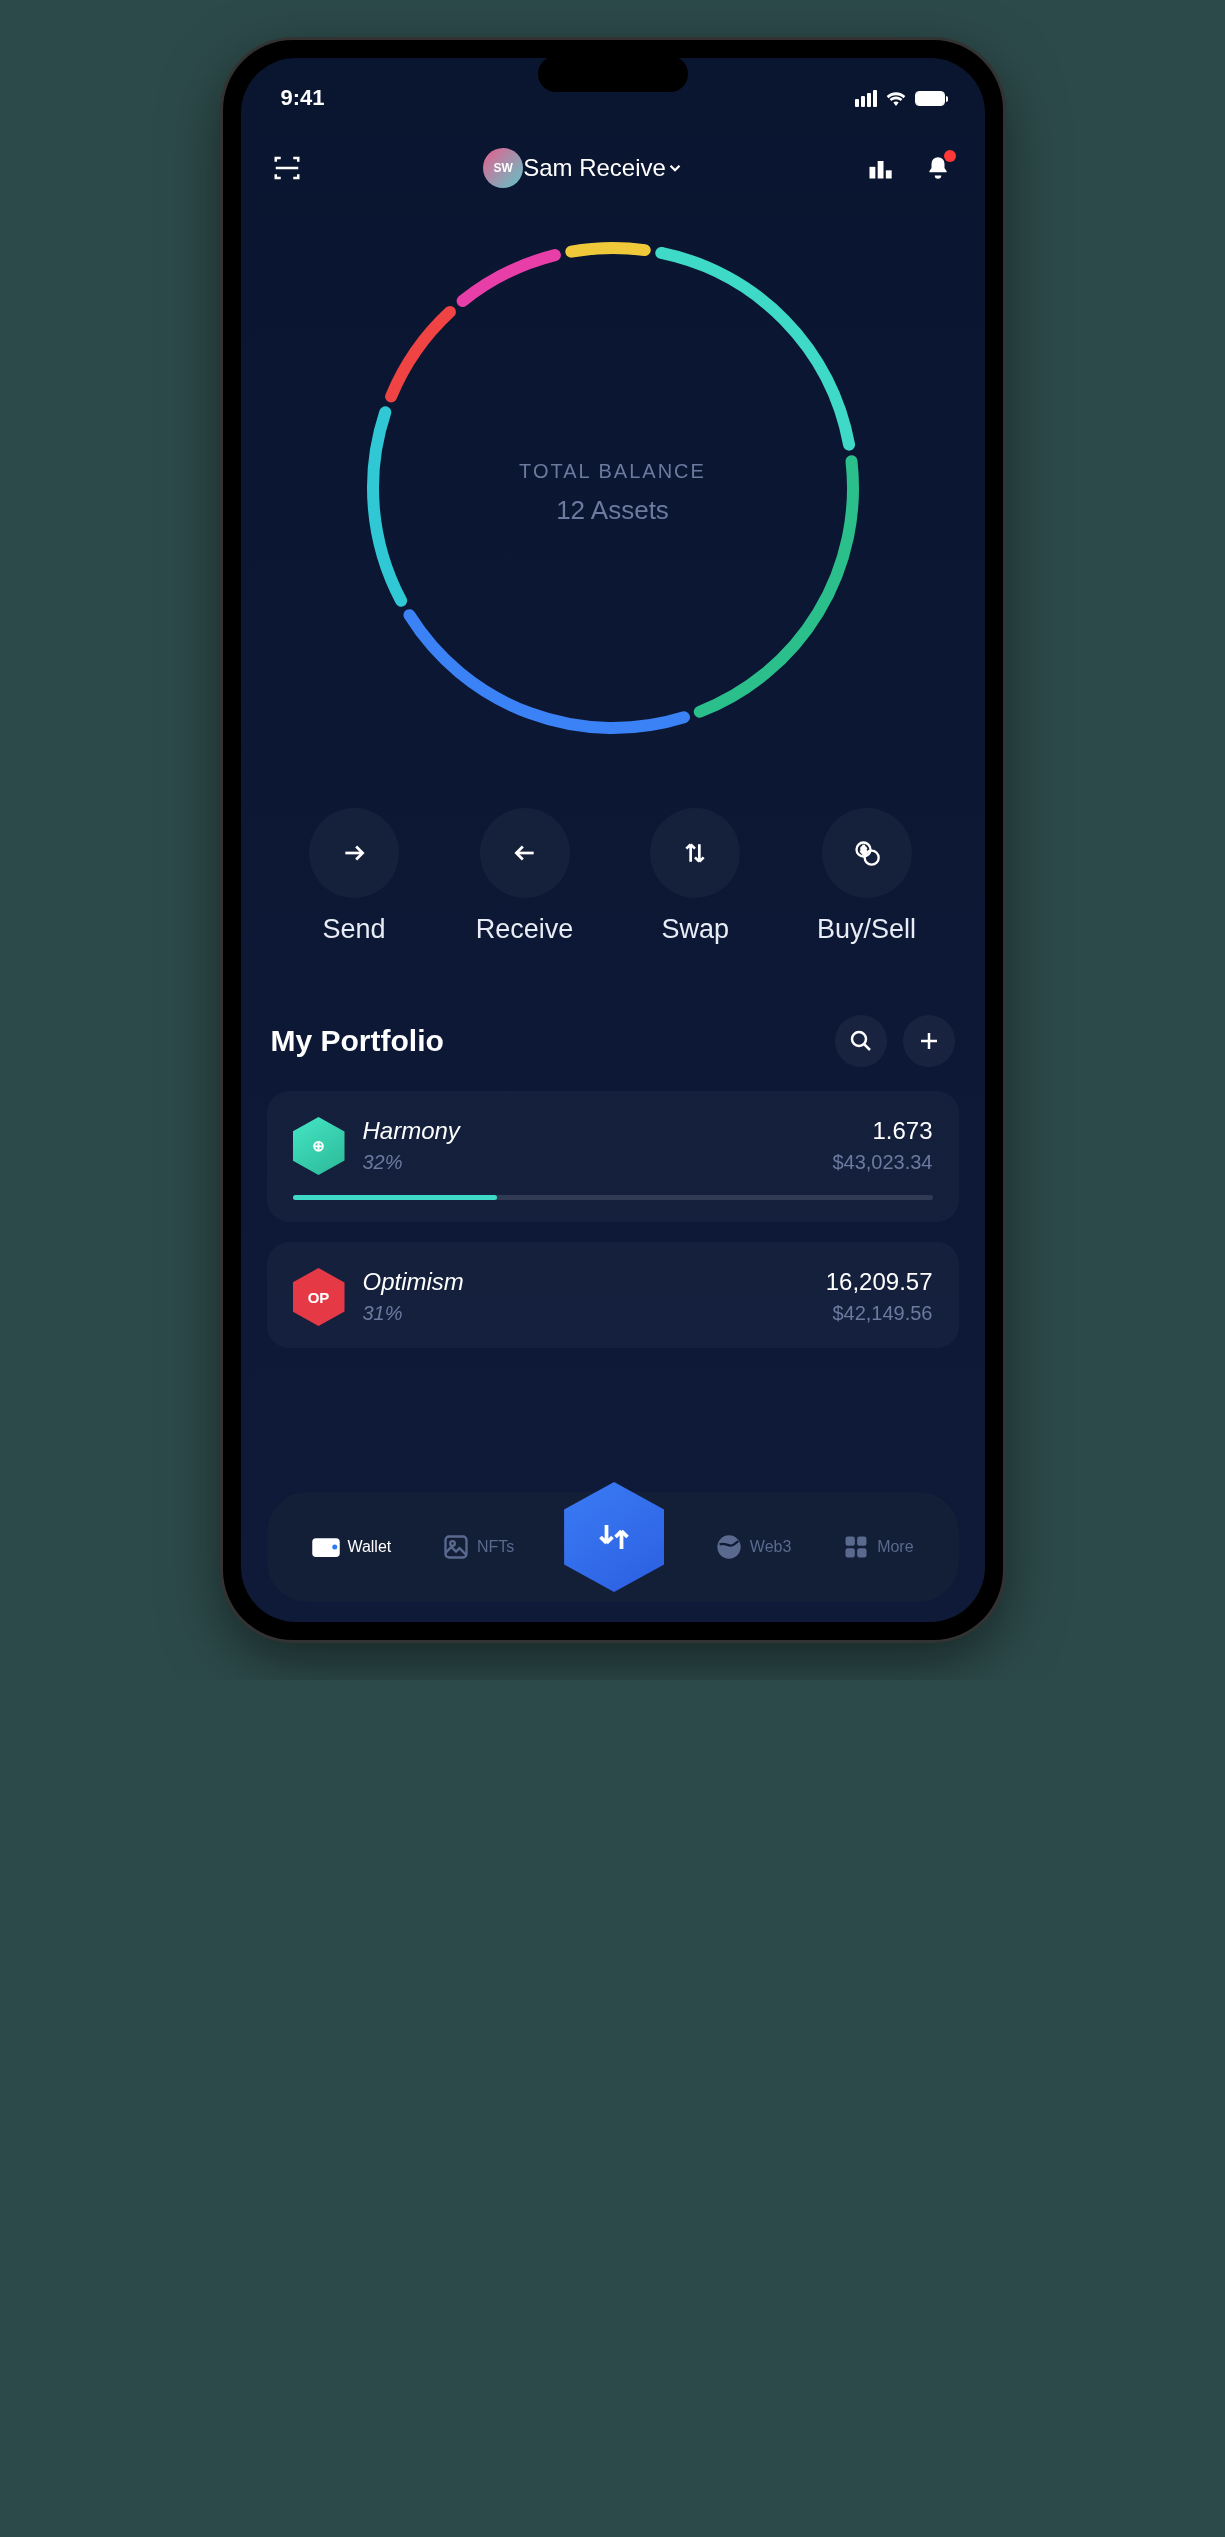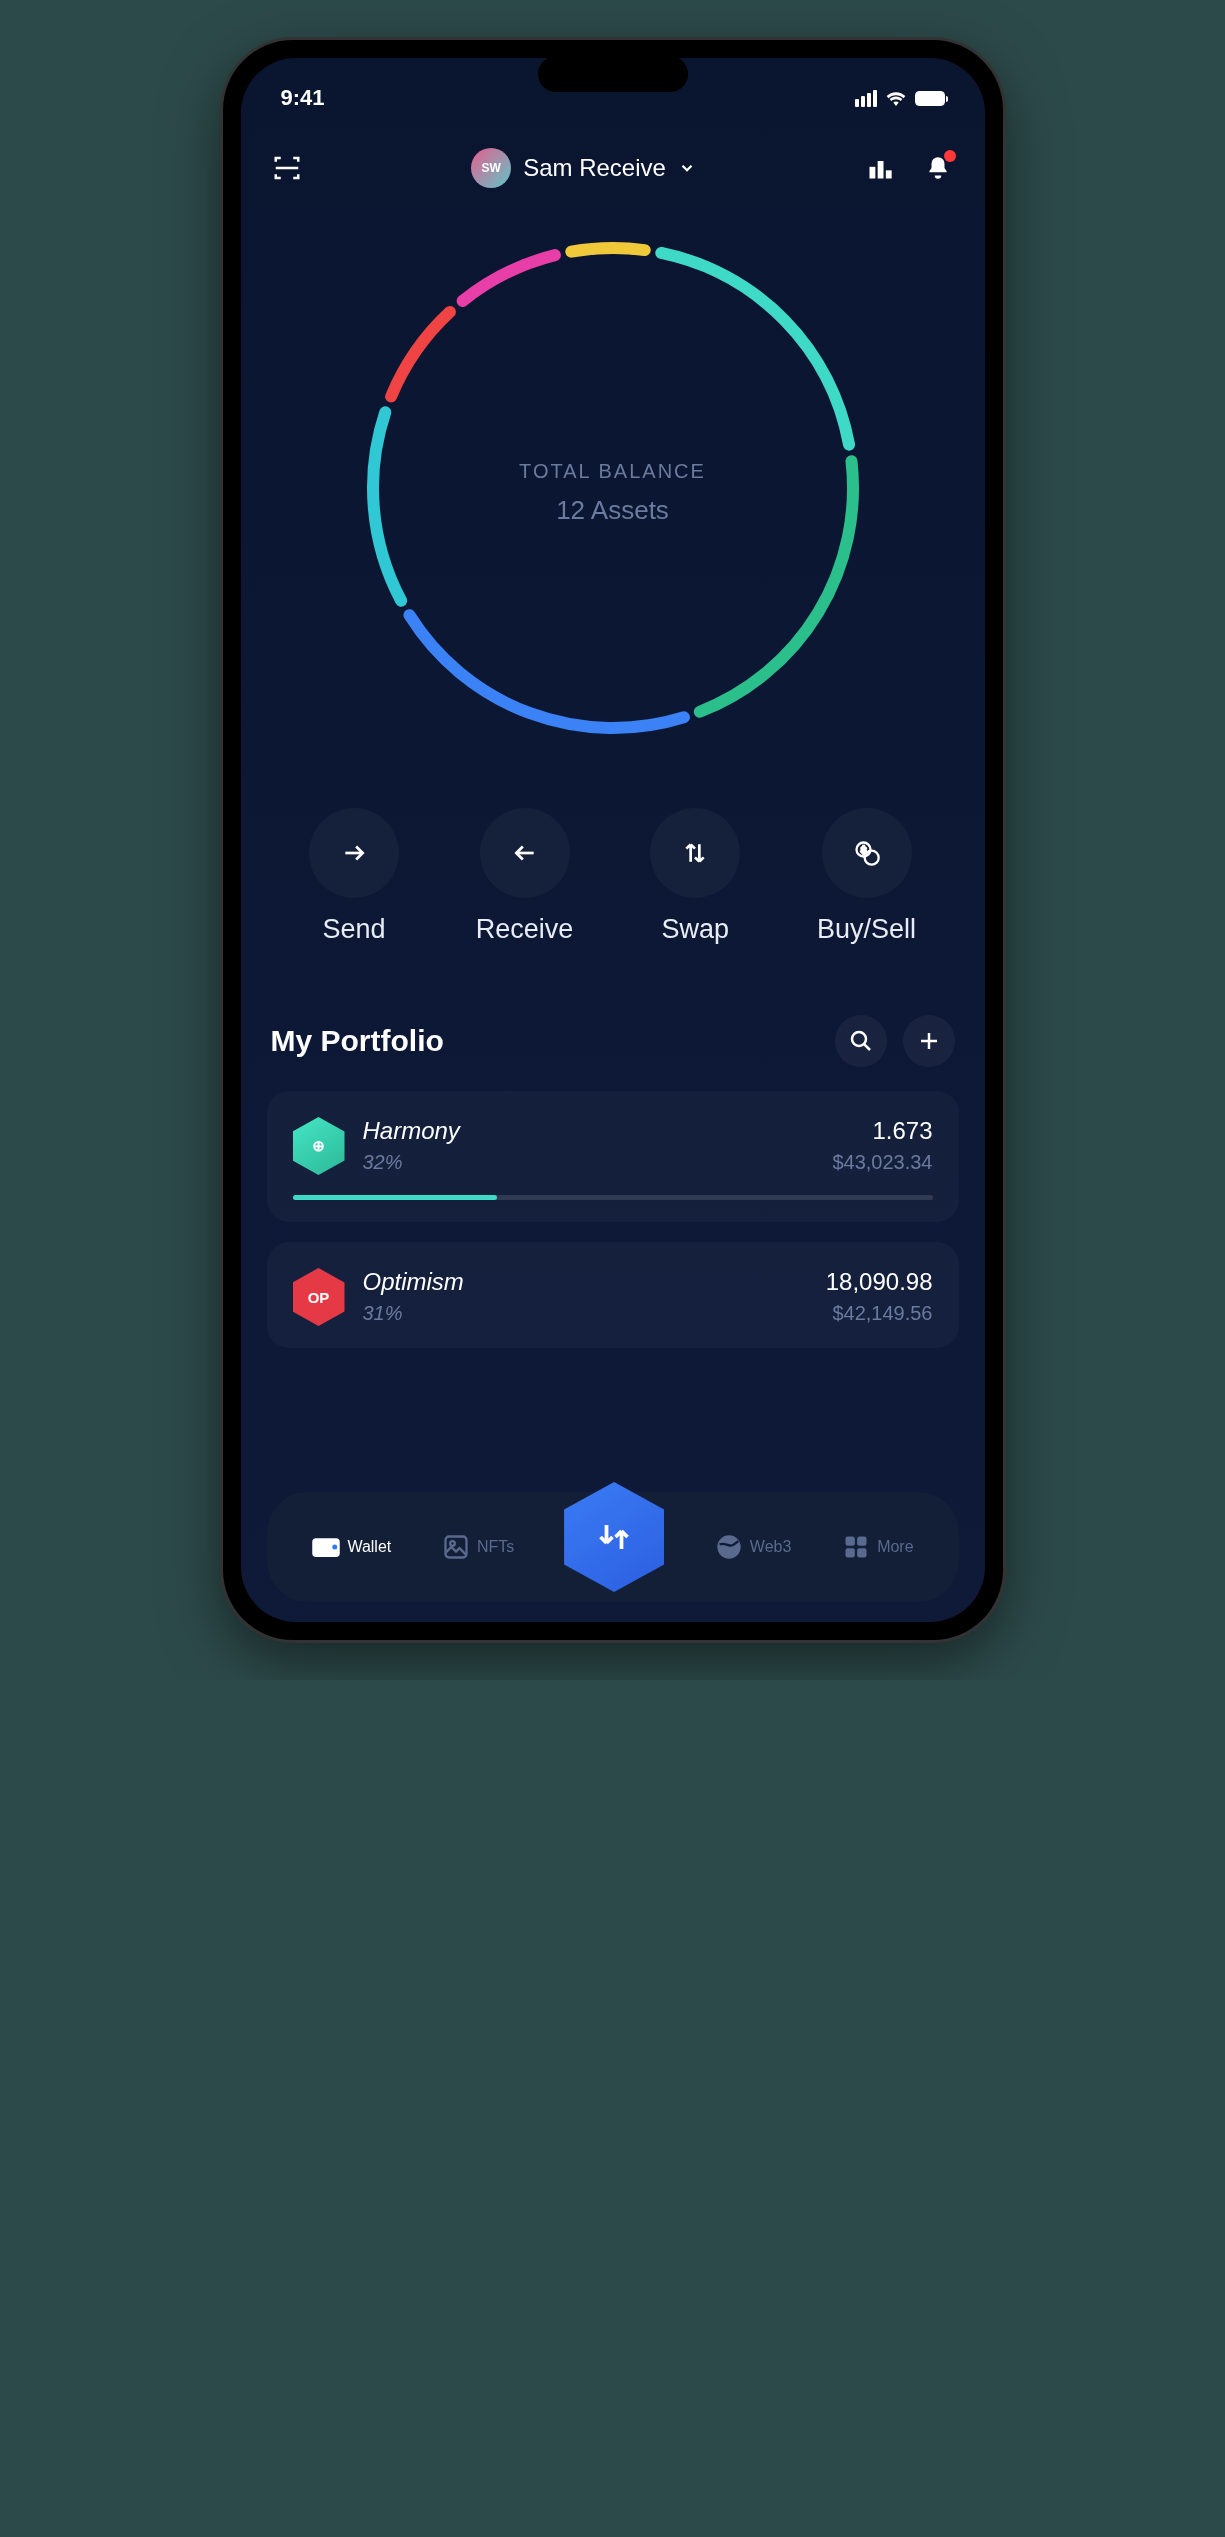--- a/index.html
+++ b/index.html
@@ -61,21 +61,21 @@
   .battery-fill { width: 100%; height: 100%; background: #fff; border-radius: 2px; }
 
   .header {
     display: flex;
     align-items: center;
     justify-content: space-between;
     padding: 30px 30px 20px;
   }
   .header-left, .header-right { display:flex; align-items:center; gap: 26px; }
   .wallet-selector {
-    display: flex; align-items: center; gap: 12px;
+    display: flex; align-items: center; 
     font-size: 24px; font-weight: 500; text-align: center;
   }
   .avatar {
     width: 40px; height: 40px; border-radius: 50%;
     background: linear-gradient(135deg,#e85e8e,#5ec5c8);
     display:flex;align-items:center;justify-content:center;
     font-size:12px;font-weight:600;color:#fff;
   }
   .icon-btn { width: 32px; height: 32px; display:flex;align-items:center;justify-content:center; }
   .bell-badge { position: relative; }
@@ -320,21 +320,21 @@
           </div>
     </div>
         <div class="asset-card">
       <div class="asset-row">
         <div class="asset-icon hex-icon" style="background:#e63946">OP</div>
         <div class="asset-info">
           <div class="asset-name">Optimism</div>
           <div class="asset-pct">31%</div>
         </div>
         <div class="asset-values">
-          <div class="asset-amount">18,090.98</div>
+          <div class="asset-amount">16,209.57</div>
           <div class="asset-usd">$42,149.56</div>
         </div>
       </div>
 
     </div>
       </div>
 
     <div class="tab-bar" id="tab-bar">
         <div class="tab-item active">
           <div class="tab-icon">

